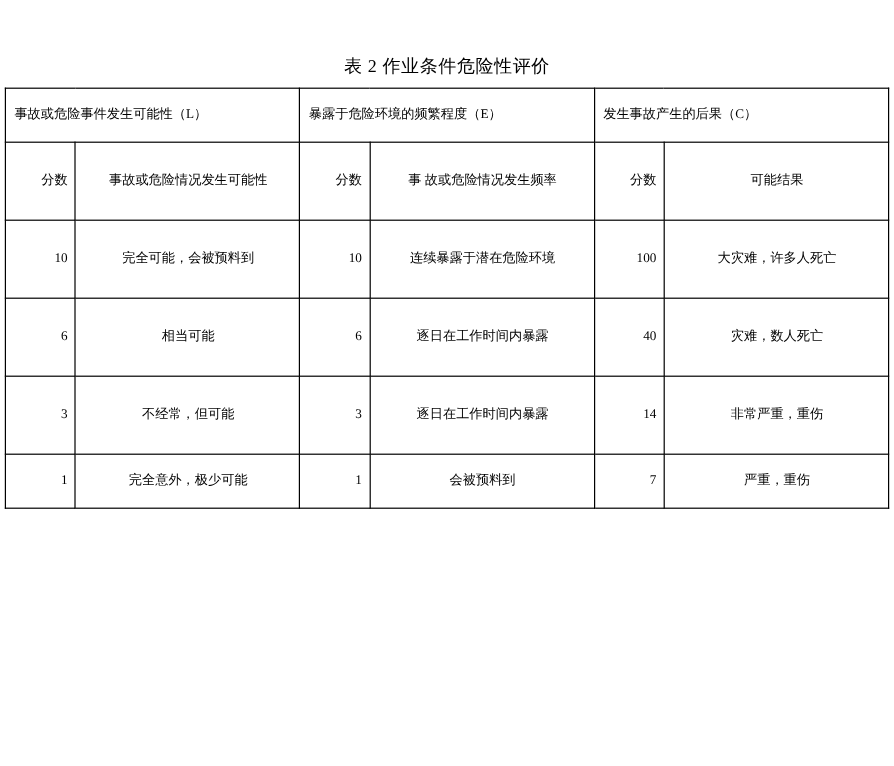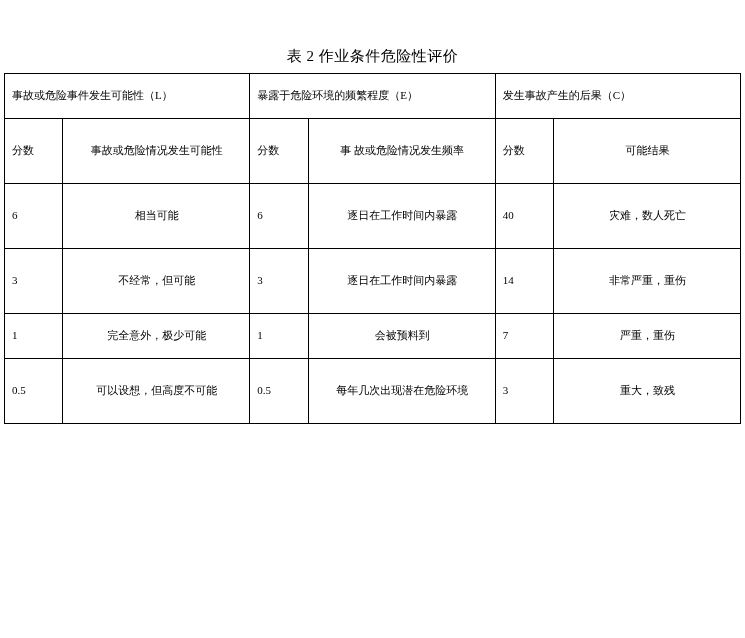--- a/index.html
+++ b/index.html
@@ -44,21 +44,21 @@
     padding: 5px 6px 5px 7px;
     vertical-align: middle;
     font-family: "Liberation Serif", "DejaVu Serif", serif;
     word-wrap: break-word;
   }
   td.hdr {
     text-align: left;
     padding-left: 7px;
   }
   td.score {
-    text-align: left;
+    text-align: right;
   }
   td.desc {
     text-align: center;
   }
   .c1 { width: 58px; }
   .c2 { width: 186px; }
   .c3 { width: 58px; }
   .c4 { width: 186px; }
   .c5 { width: 58px; }
   .c6 { width: 186px; }
@@ -92,20 +92,28 @@
       </tr>
       <tr class="row-sub">
         <td class="score">分数</td>
         <td class="desc">事故或危险情况发生可能性</td>
         <td class="score">分数</td>
         <td class="desc">事 故或危险情况发生频率</td>
         <td class="score">分数</td>
         <td class="desc">可能结果</td>
       </tr>
 
+      <tr class="row-tall">
+        <td class="score">10</td>
+        <td class="desc">完全可能，会被预料到</td>
+        <td class="score">10</td>
+        <td class="desc">连续暴露于潜在危险环境</td>
+        <td class="score">100</td>
+        <td class="desc">大灾难，许多人死亡</td>
+      </tr>
 
       <tr class="row-tall">
         <td class="score">6</td>
         <td class="desc">相当可能</td>
         <td class="score">6</td>
         <td class="desc">逐日在工作时间内暴露</td>
         <td class="score">40</td>
         <td class="desc">灾难，数人死亡</td>
       </tr>
 
@@ -120,26 +128,18 @@
 
       <tr class="row-med">
         <td class="score">1</td>
         <td class="desc">完全意外，极少可能</td>
         <td class="score">1</td>
         <td class="desc">会被预料到</td>
         <td class="score">7</td>
         <td class="desc">严重，重伤</td>
       </tr>
 
-      <tr class="row-tall">
-        <td class="score">0.5</td>
-        <td class="desc">可以设想，但高度不可能</td>
-        <td class="score">0.5</td>
-        <td class="desc">每年几次出现潜在危险环境</td>
-        <td class="score">3</td>
-        <td class="desc">重大，致残</td>
-      </tr>
 
 
     </tbody>
   </table>
 
 </div>
 
 </body></html>

